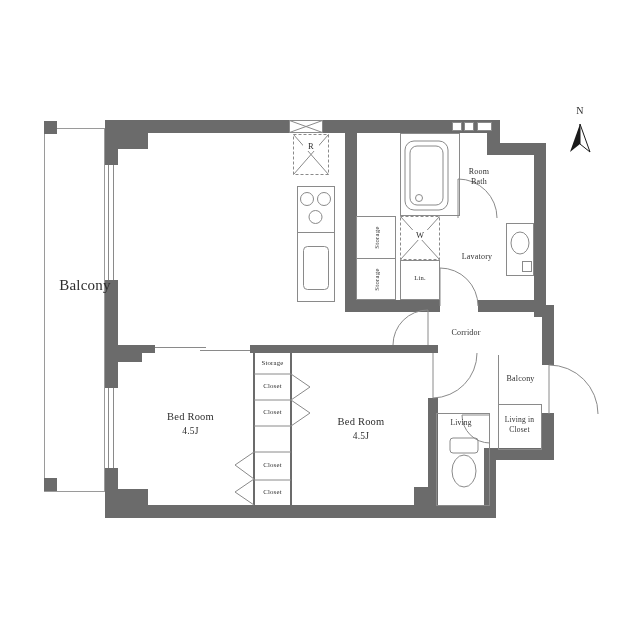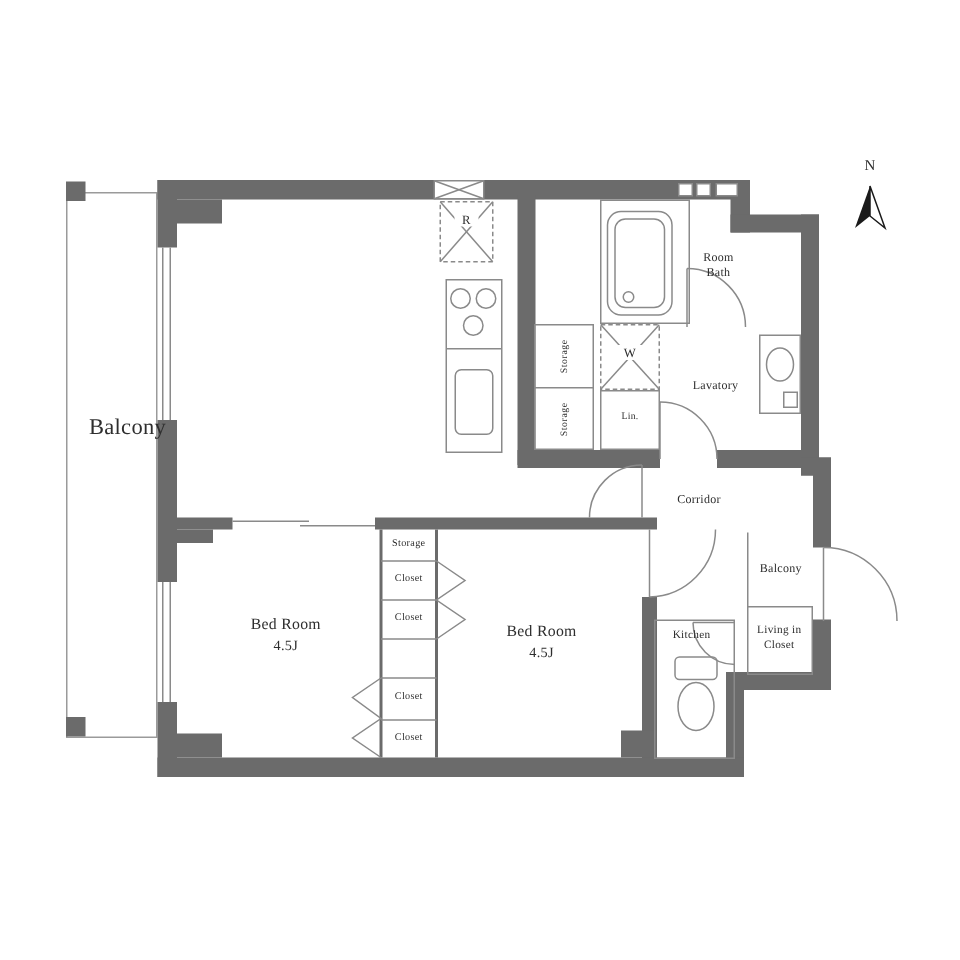--- a/index.html
+++ b/index.html
@@ -182,21 +182,21 @@
 
   <div class="lbl" style="left:442px;top:252px;width:70px;font-size:8px">Lavatory</div>
   <div class="lbl" style="left:435px;top:328px;width:62px;font-size:8px">Corridor</div>
   <div class="lbl" style="left:497px;top:374px;width:47px;font-size:8px">Balcony</div>
 
   <div class="lbl" style="left:497px;top:415px;width:45px;font-size:7.5px;line-height:9.5px">
     <div>Living in</div>
     <div>Closet</div>
   </div>
 
-  <div class="lbl" style="left:437px;top:419px;width:48px;font-size:7.5px">Kitchen</div>
+  <div class="lbl" style="left:437px;top:419px;width:48px;font-size:7.5px">Living</div>
   <div class="lbl" style="left:400px;top:274px;width:40px;font-size:6.5px">Lin.</div>
 
   <div class="vlbl" style="left:356px;top:216px;width:40px;height:42px">
     <span>Storage</span>
   </div>
   <div class="vlbl" style="left:356px;top:258px;width:40px;height:42px">
     <span>Storage</span>
   </div>
 
   <div class="lbl" style="left:254px;top:359px;width:37px;font-size:6.8px">Storage</div>

